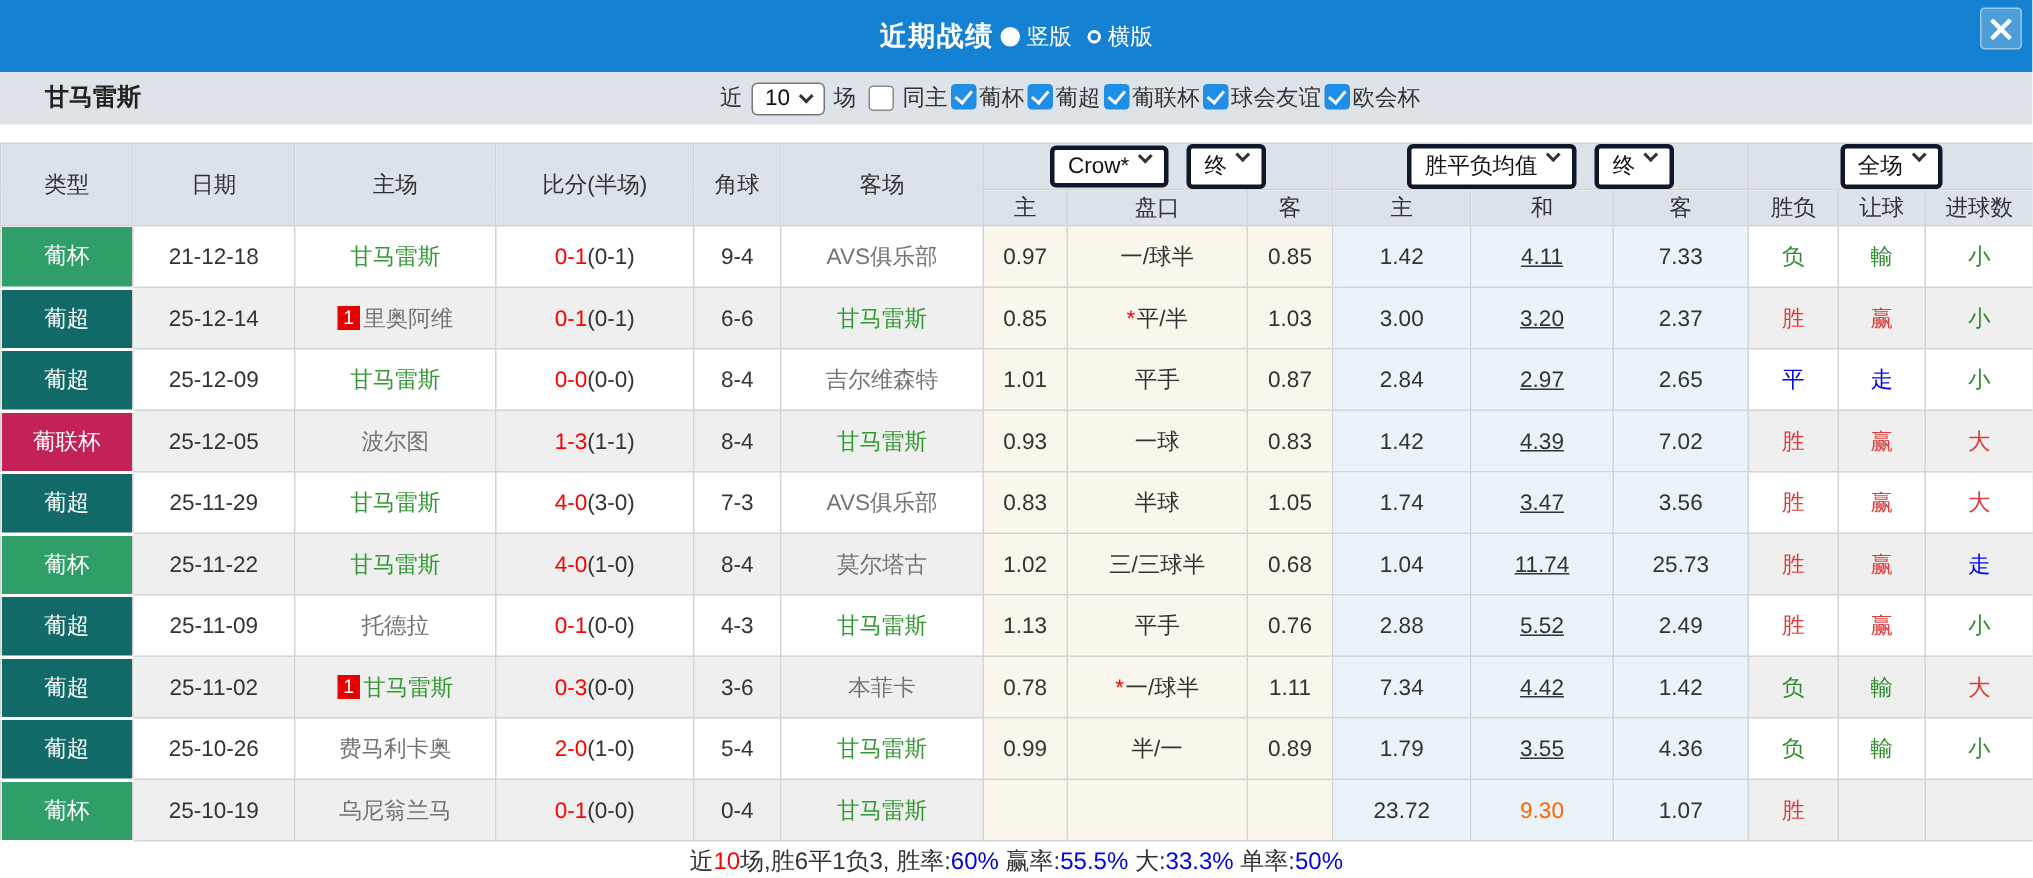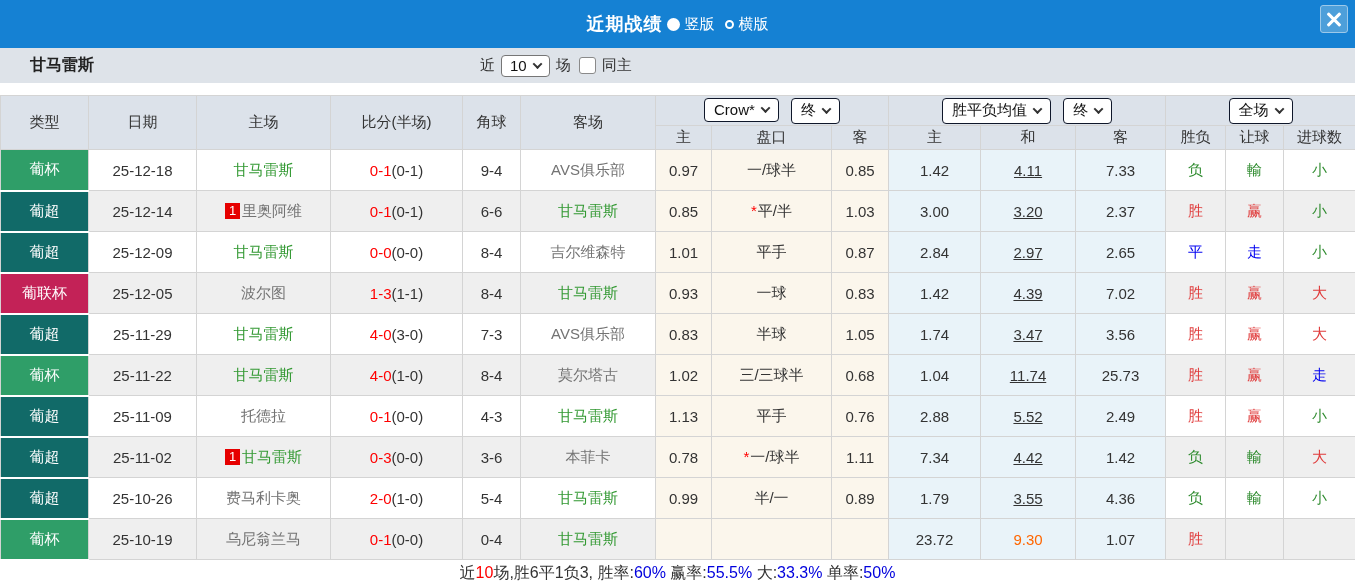--- a/index.html
+++ b/index.html
@@ -61,21 +61,21 @@
   .c-blue { color:#0000f0; }
   .c-orange { color:#f60; }
   .c-black { color:#333;text-decoration:underline; }
   .team-green { color:#339933; }
   .team-black { color:#737373; }
   .badge { display:inline-block; background:#e60000; color:#fff; font-size:13px; line-height:16px;
            padding:0 4px; margin-right:2px; vertical-align:1px; }
   .star { color:#f00; margin-right:1px; }
 
   
-  .hsel { display:inline-flex; align-items:center; background:#fff; border:1px solid #0f172a;
+  .hsel { display:inline-flex; align-items:flex-start; background:#fff; border:3px solid #0f172a;
           border-radius:4px; padding:2px 9px 3px 9px; margin:0 4px; font-size:15px; color:#111; cursor:pointer; }
 
   
   .footer { height:25px; display:flex; align-items:center; justify-content:center; font-size:16px; }
   .footer span { margin:0; }
   .f-black { color:#333; } .f-red { color:#f00; } .f-blue { color:#0000dd; }
 </style>
 </head>
 <body>
 
@@ -94,20 +94,21 @@
   <span class="team-name">甘马雷斯</span>
   <div class="filter-controls">
     <span>近</span>
     <span class="sel-box">
       <span>10</span>
         <span class="chev"></span>
     </span>
     <span>场</span>
     <span class="cb unchecked"></span>
     <span>同主</span>
+    <span id="league-filters"><span class="cb checked"></span><span>葡杯</span><span class="cb checked"></span><span>葡超</span><span class="cb checked"></span><span>葡联杯</span><span class="cb checked"></span><span>球会友谊</span><span class="cb checked"></span><span>欧会杯</span></span>
   </div>
 </div>
 
 <table>
   <colgroup>
     <col style="width:88px">
       <col style="width:108px">
       <col style="width:134px">
     <col style="width:132px">
       <col style="width:58px">
@@ -165,21 +166,21 @@
         <th>和</th>
         <th>客</th>
         <th>胜负</th>
         <th>让球</th>
         <th>进球数</th>
       </tr>
   </thead>
   <tbody id="rows">
       <tr>
         <td class="type-cell type-green">葡杯</td>
-        <td>25-12-18</td>
+        <td>21-12-18</td>
         <td><span class="team-green">甘马雷斯</span></td>
         <td><span class="score-red">0-1</span><span class="half">(0-1)</span></td>
         <td>9-4</td>
         <td><span class="team-black">AVS俱乐部</span></td>
         <td class="col-ah">0.97</td>
         <td class="col-ah">一/球半</td>
         <td class="col-ah">0.85</td>
         <td class="col-eu">1.42</td>
         <td class="col-eu"><span class="c-black">4.11</span></td>
         <td class="col-eu">7.33</td>

